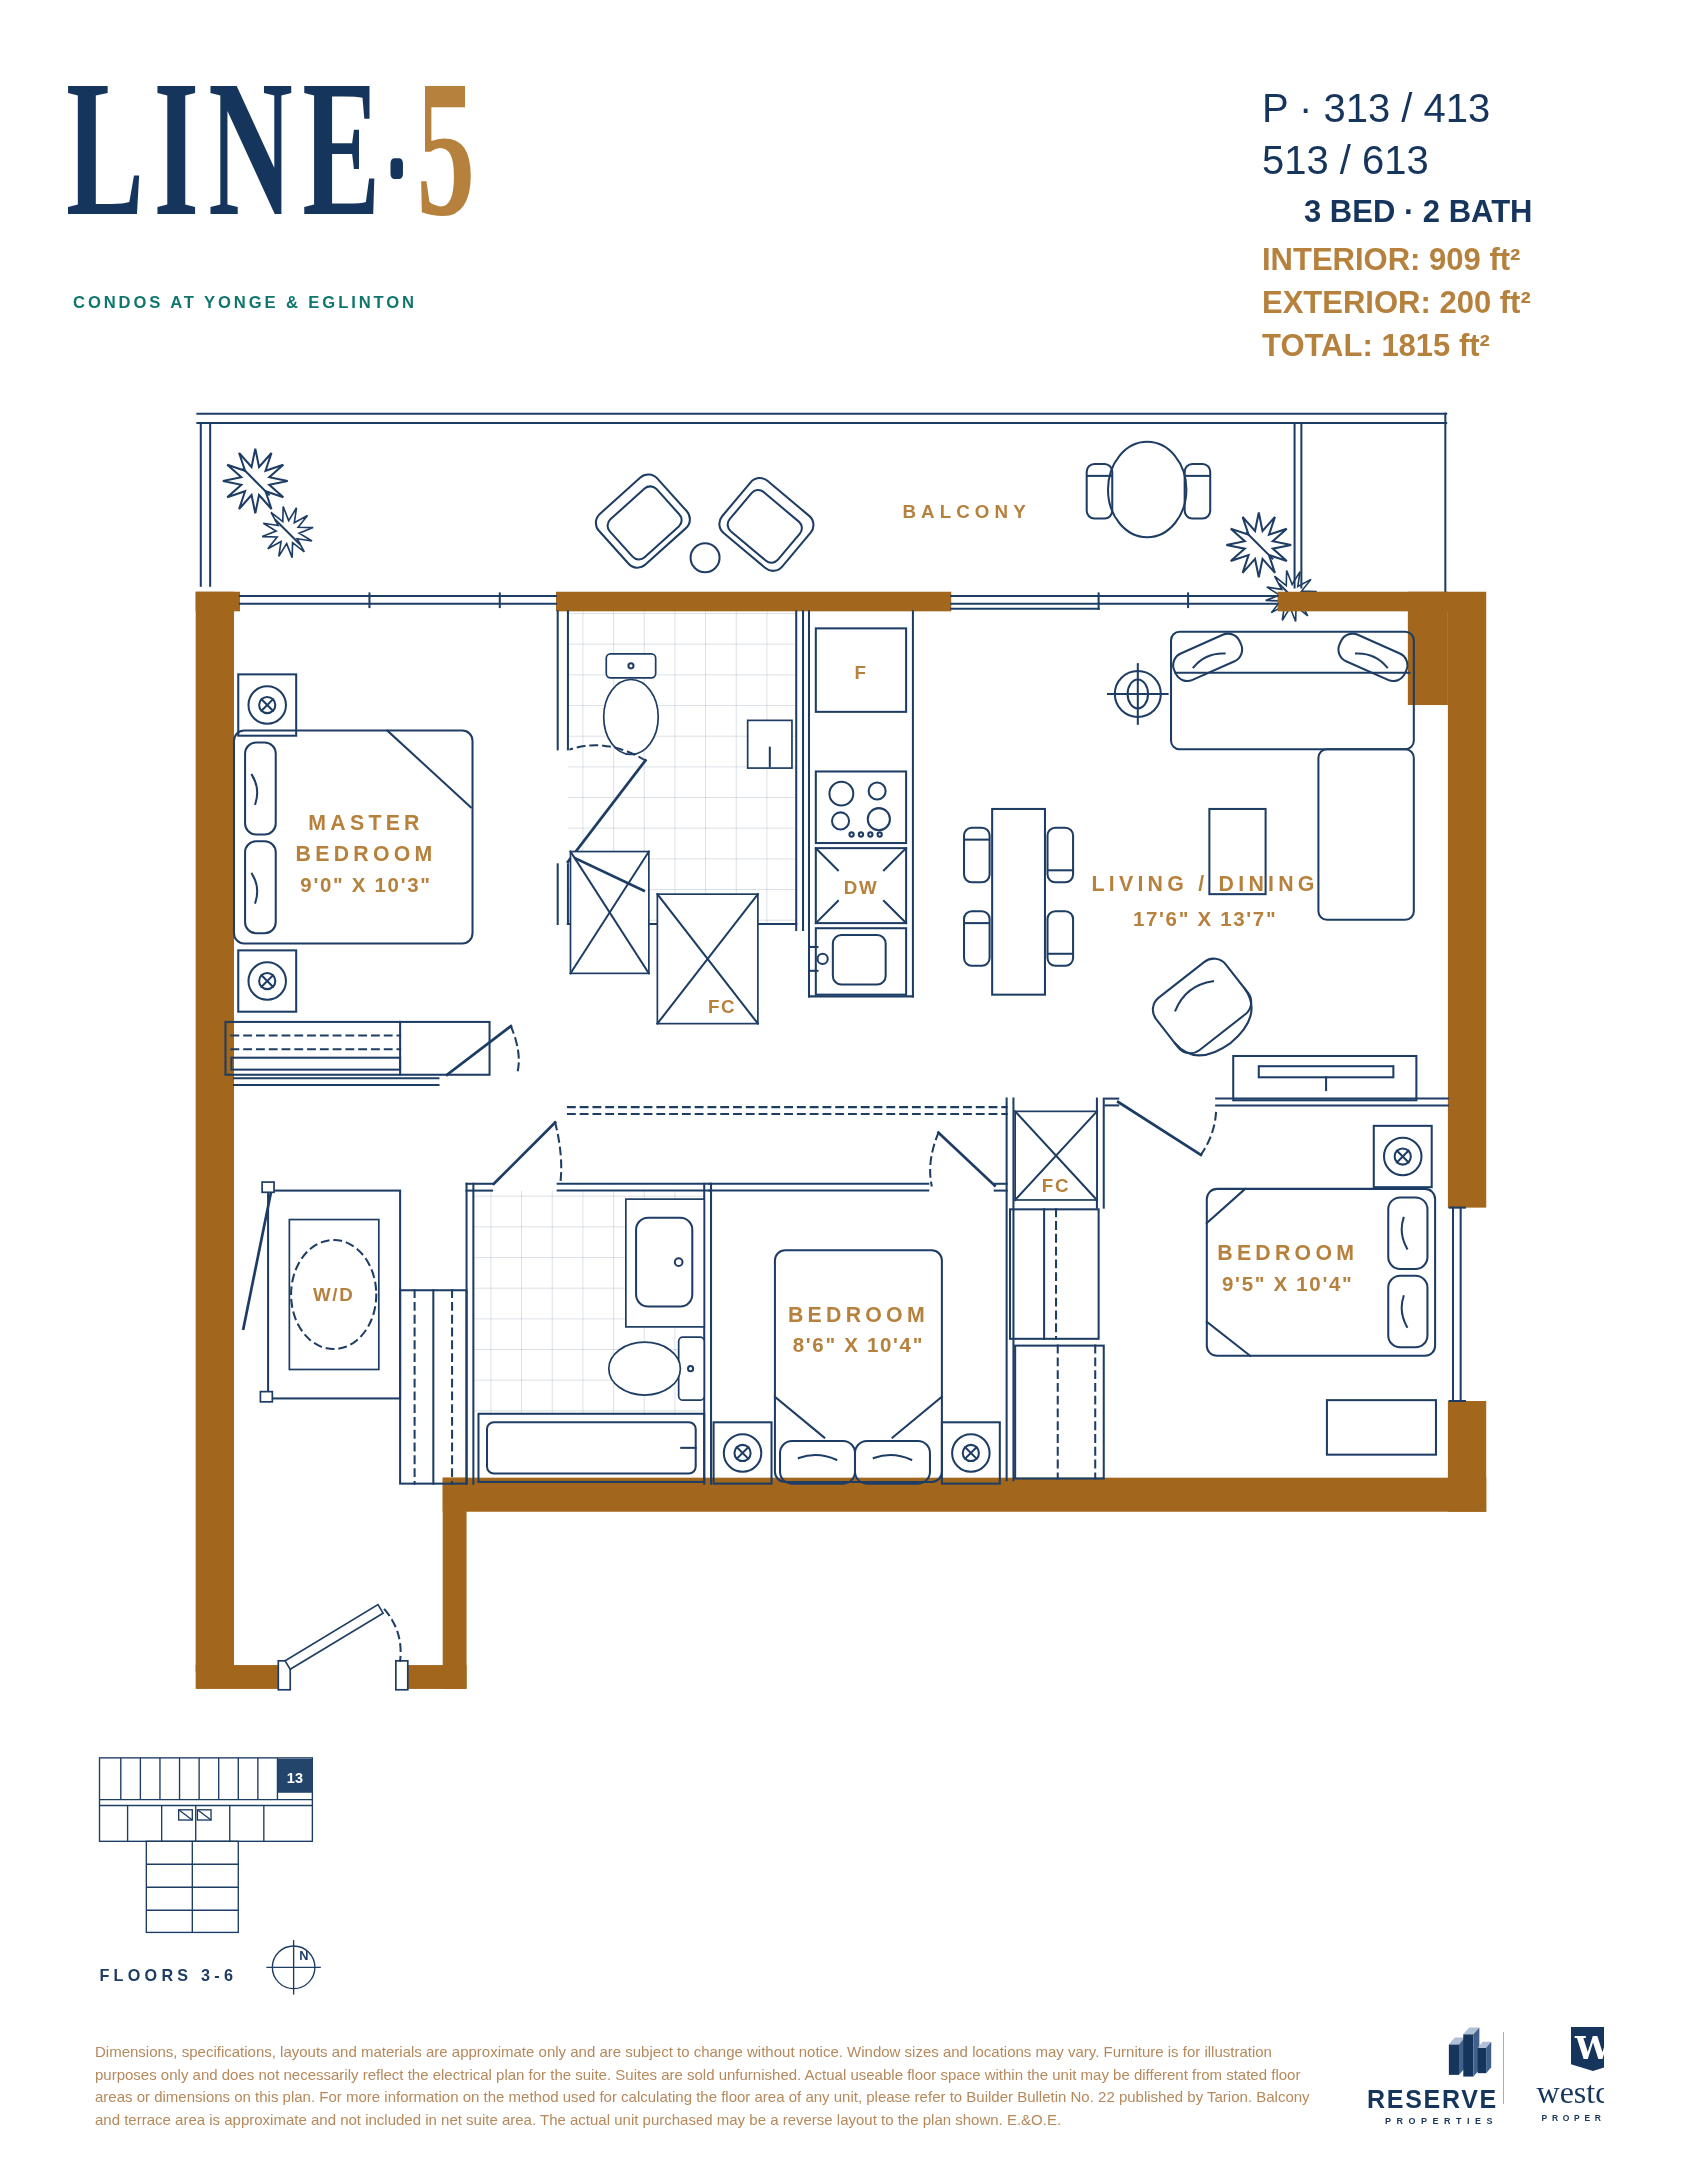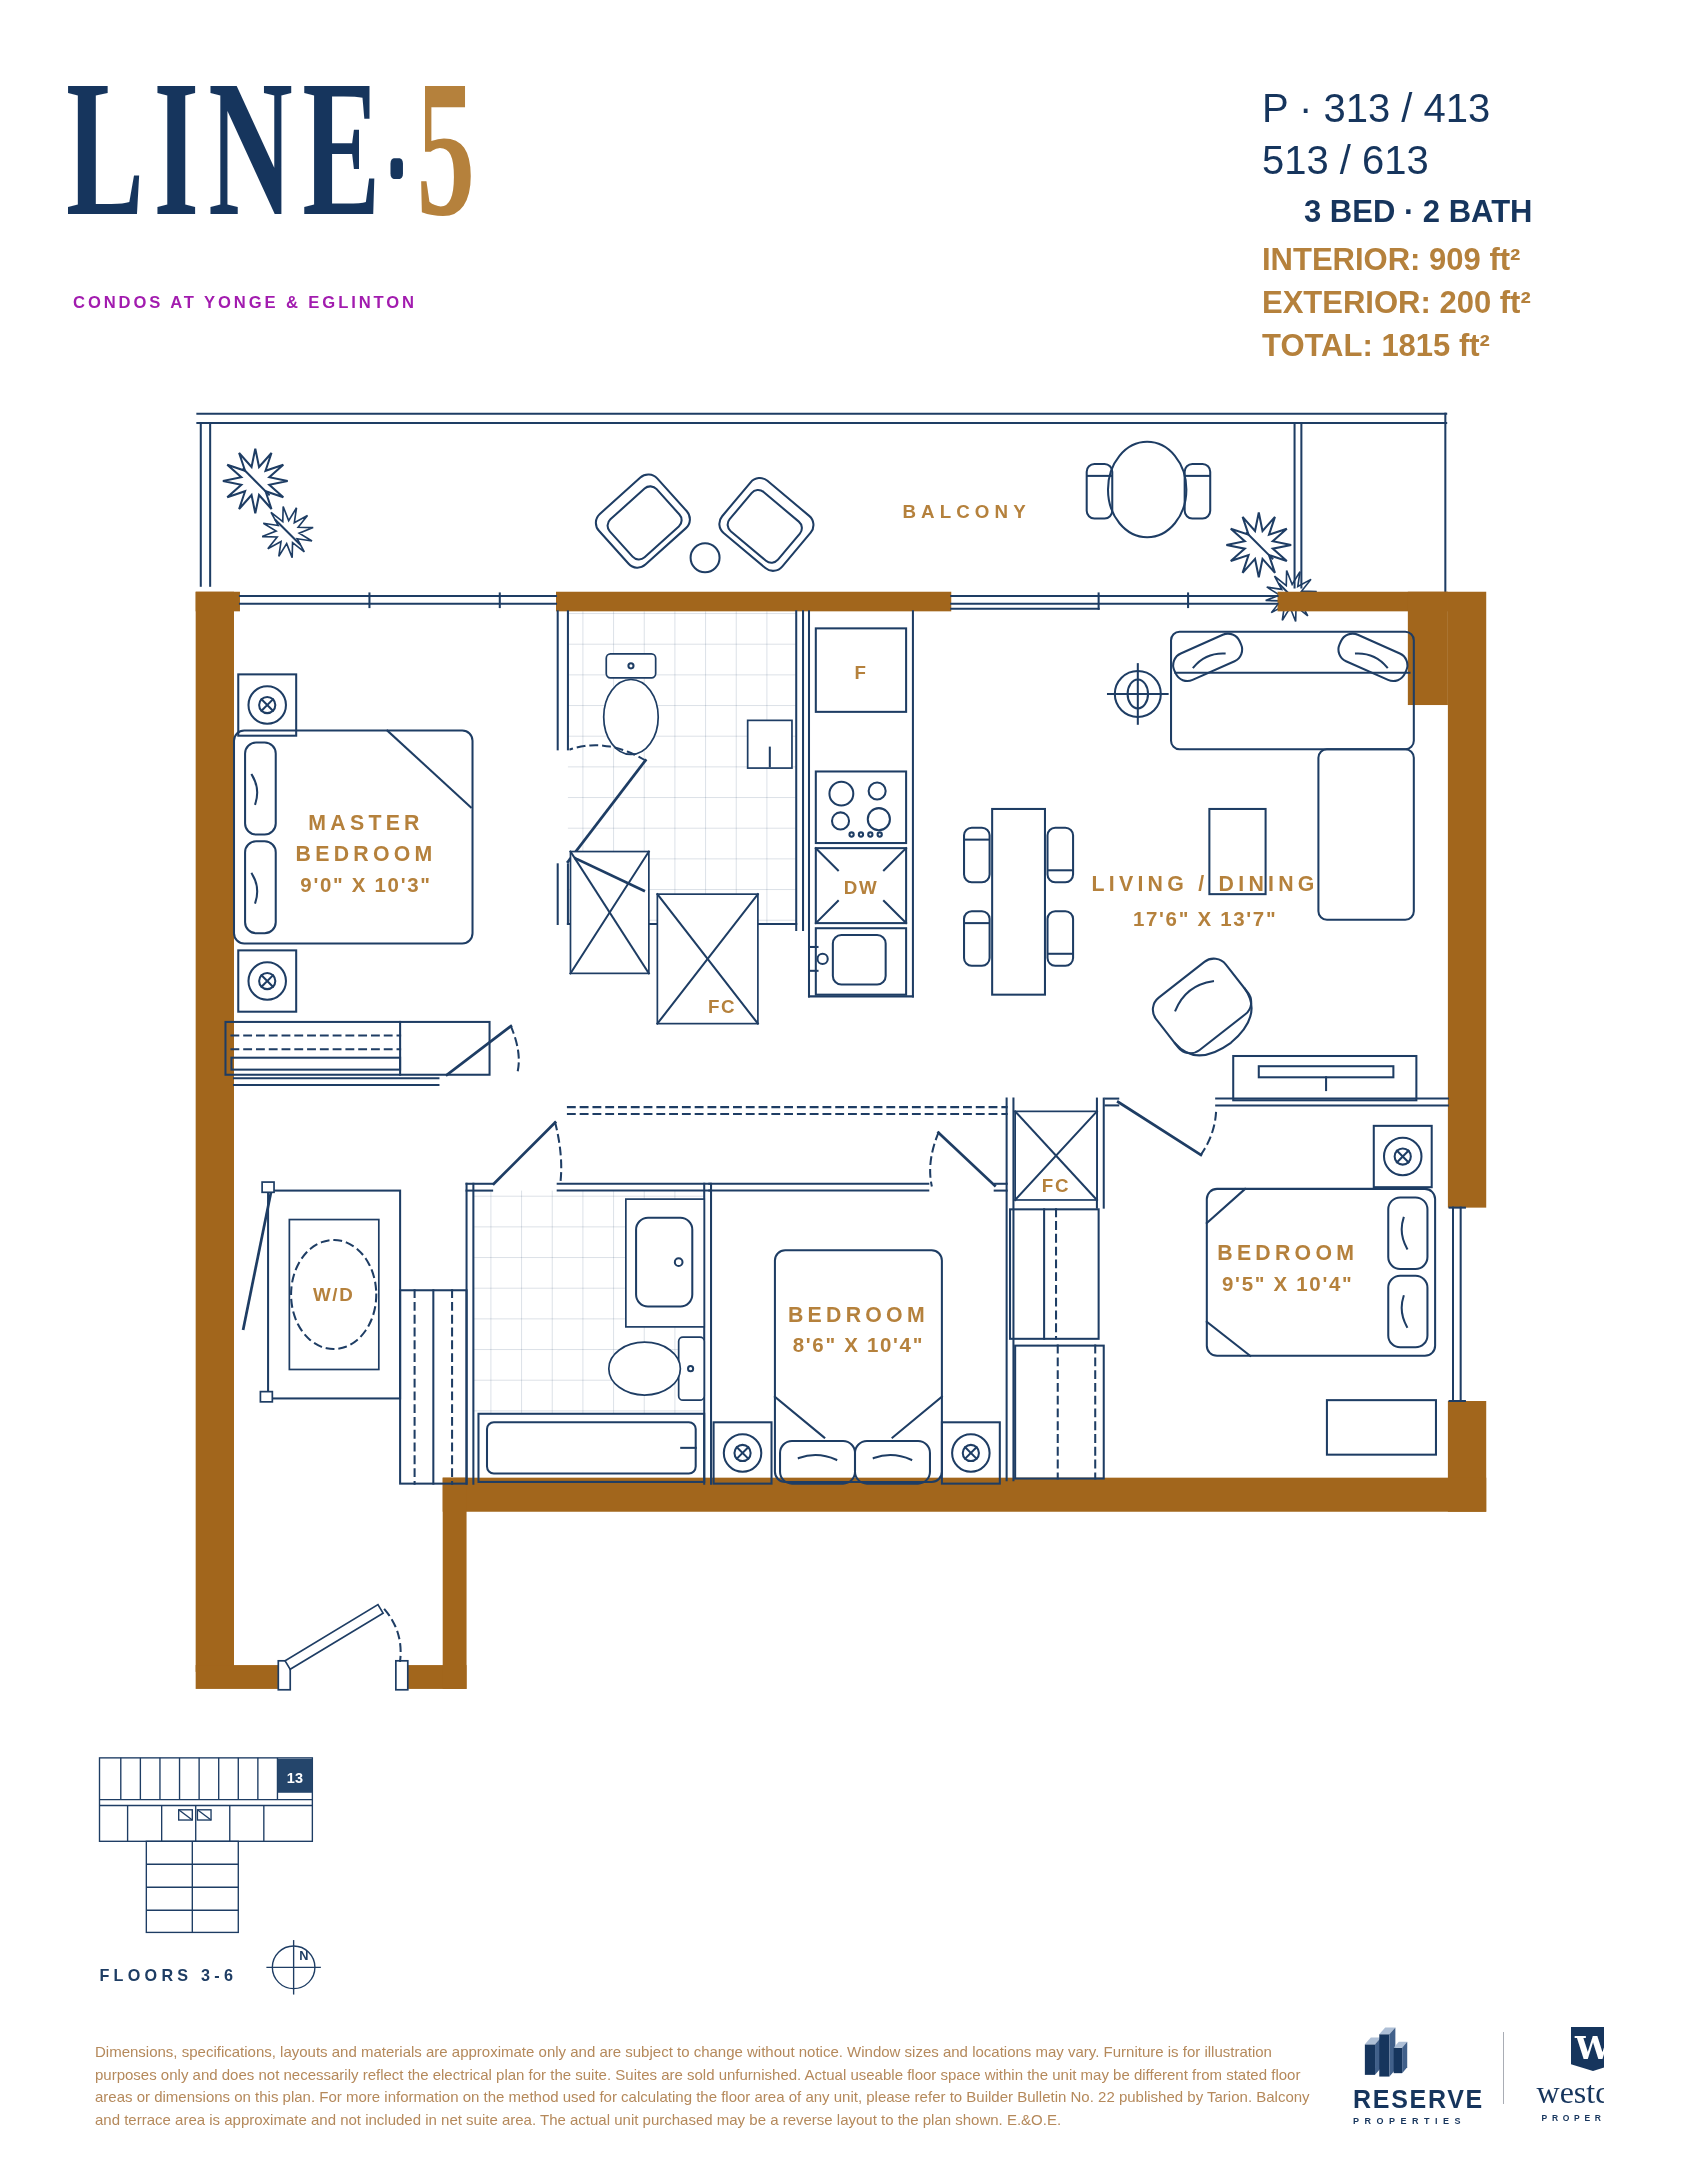--- a/index.html
+++ b/index.html
@@ -7,21 +7,21 @@
         font-family:"Liberation Sans",sans-serif;}
   
   .logo{position:absolute;left:66px;top:49px;display:flex;align-items:flex-start;
         transform:scale(.78,1.30);transform-origin:0 0;
         font-family:"Liberation Serif",serif;font-weight:700;}
   .logo-word{font-size:150px;line-height:152px;color:#16355d;letter-spacing:12px;}
   .logo-sep{width:16px;height:16px;background:#16355d;border-radius:4.3px;align-self:center;
         margin:32px 17px 0 1.7px;}
   .logo-five{font-size:150px;line-height:152px;color:#b5813c;}
   .tagline{position:absolute;left:73px;top:293px;font-size:16.6px;font-weight:700;
-        color:#a21caf;letter-spacing:2.9px;}
+        color:#0f766e;letter-spacing:2.9px;}
   .info{position:absolute;left:1262px;top:82px;}
   .info-plan{font-size:40px;font-weight:400;color:#16355d;line-height:52px;}
   .info-config{font-size:31px;font-weight:700;color:#16355d;line-height:41px;margin-top:5.1px;margin-left:42px;}
   .info-area{font-size:31px;font-weight:700;color:#b5813c;line-height:43px;}
   
   svg{position:absolute;overflow:visible;}
   .ln{fill:none;stroke:#1e3d64;stroke-width:2.4;stroke-linecap:square;}
   .ln3{fill:none;stroke:#1e3d64;stroke-width:3.2;stroke-linecap:square;}
   .w{fill:#a2661c;stroke:none;}
   .dsh{stroke-dasharray:8 7;}
@@ -35,21 +35,21 @@
   .kp-ln{fill:none;stroke:#1e3d64;stroke-width:1.6;}
   .kp-txt{fill:#1e3d64;font-size:19px;font-weight:700;letter-spacing:5px;
         font-family:"Liberation Sans",sans-serif;}
   .kp-unit{fill:#ffffff;font-size:17px;font-weight:700;text-anchor:middle;
         font-family:"Liberation Sans",sans-serif;}
   .kp-n{fill:#1e3d64;font-size:15px;font-weight:700;text-anchor:middle;
         font-family:"Liberation Sans",sans-serif;}
   
   .disclaimer{position:absolute;left:95px;top:2041px;width:1228px;font-size:15px;
         line-height:22.6px;color:#b5895b;}
-  .reserve{position:absolute;left:1353px;top:2024px;width:145px;text-align:left;}
+  .reserve{position:absolute;left:1353px;top:2024px;width:145px;text-align:right;}
   .reserve-name{font-size:25px;font-weight:700;color:#16355d;letter-spacing:1.7px;margin-top:1.7px;}
   .reserve-sub{font-size:9px;font-weight:700;color:#16355d;letter-spacing:5.5px;margin-top:2.6px;}
   .logo-divider{position:absolute;left:1503px;top:2032px;width:0.9px;height:72px;background:#a9adb5;}
   .westdale{position:absolute;left:1521px;top:2027px;width:143px;text-align:center;}
   .westdale-name{font-family:Liberation Serif, serif;font-size:32px;
         color:#16355d;margin-top:0px;}
   .westdale-sub{font-size:8.5px;font-weight:700;color:#16355d;letter-spacing:4.7px;margin-top:1.7px;}
 </style>
 </head>
 <body>

